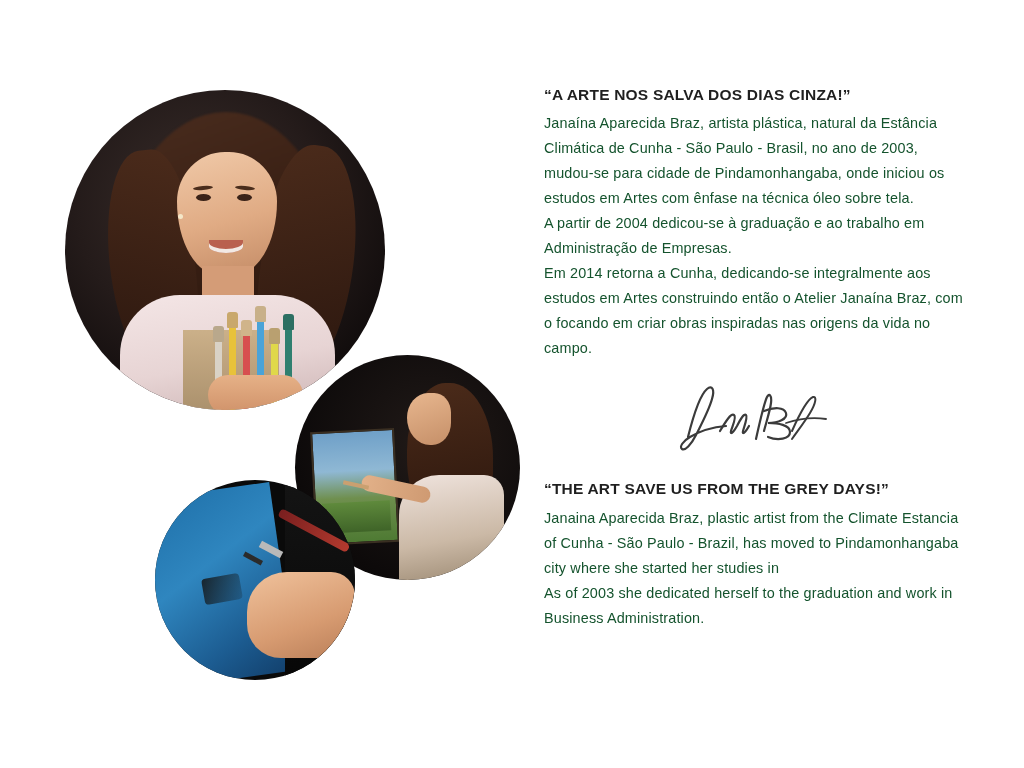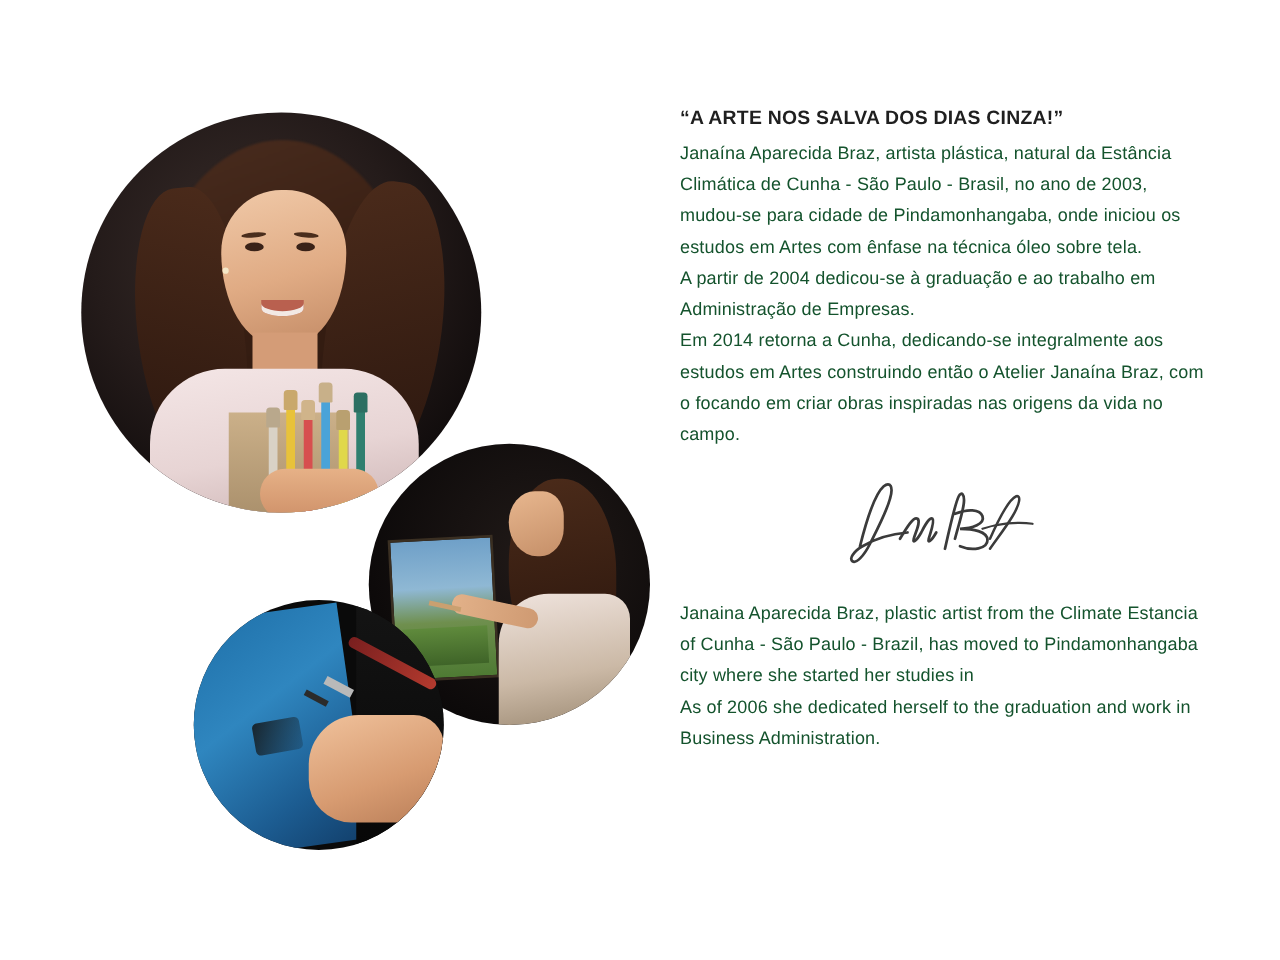--- a/index.html
+++ b/index.html
@@ -403,19 +403,20 @@
       <path d="M14 58 C20 34, 26 16, 33 10 C38 6, 41 10, 38 20 C35 31, 27 46, 22 56 C17 66, 11 72, 8 70 C5 68, 9 62, 16 58 C26 52, 40 48, 52 47" stroke="#3b3b3b" stroke-width="2.2" stroke-linecap="round" fill="none"></path>
       <path d="M46 52 C52 42, 57 34, 60 36 C63 38, 58 48, 57 52 C56 56, 59 54, 63 47 C66 41, 70 34, 72 36 C74 38, 70 48, 69 52 C68 56, 71 54, 75 47" stroke="#3b3b3b" stroke-width="2.2" stroke-linecap="round" fill="none"></path>
       <path d="M82 60 C86 42, 90 24, 93 18 C95 14, 98 16, 97 24 C96 32, 92 44, 90 52" stroke="#3b3b3b" stroke-width="2.2" stroke-linecap="round" fill="none"></path>
       <path d="M90 32 C100 28, 110 28, 112 34 C114 40, 104 44, 94 44 C104 44, 116 46, 116 53 C116 60, 104 62, 94 58" stroke="#3b3b3b" stroke-width="2.2" stroke-linecap="round" fill="none"></path>
       <path d="M118 52 C126 34, 134 20, 139 18 C143 17, 142 24, 136 34 C130 44, 122 54, 118 60" stroke="#3b3b3b" stroke-width="2" stroke-linecap="round" fill="none"></path>
       <path d="M112 44 C124 40, 140 38, 152 40" stroke="#3b3b3b" stroke-width="1.8" stroke-linecap="round" fill="none"></path>
     </svg>
   </div>
 
   <div class="block-en">
+    <h2 class="headline">“THE ART SAVE US FROM THE GREY DAYS!”</h2>
     <div class="body-text">
       <p>Janaina Aparecida Braz, plastic artist from the Climate Estancia of Cunha - São Paulo - Brazil, has moved to Pindamonhangaba city where she started her studies in</p>
-      <p>As of 2006 she dedicated herself to the graduation and work in Business Administration.</p>
+      <p>As of 2003 she dedicated herself to the graduation and work in Business Administration.</p>
     </div>
   </div>
 
 </div>
 
 </body></html>

